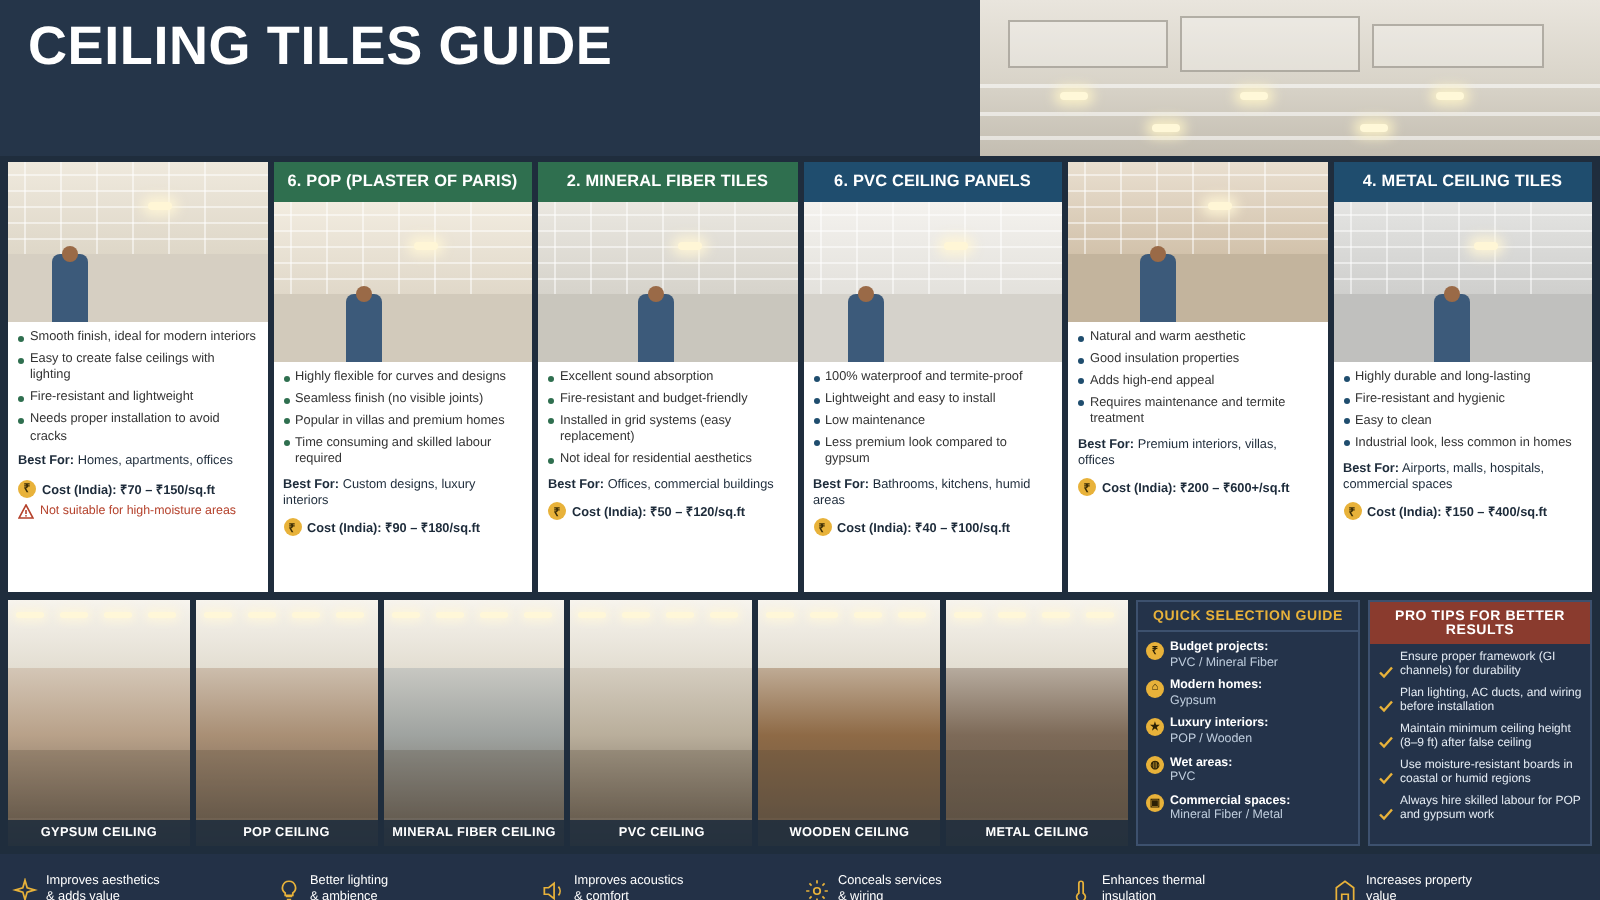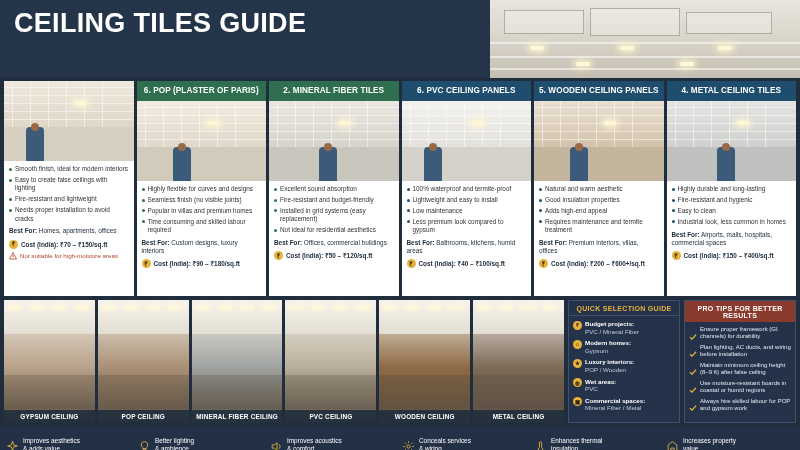--- a/index.html
+++ b/index.html
@@ -500,21 +500,20 @@
             <span>Less premium look compared to gypsum</span>
           </div>
           <div class="best-for"><b>Best For:</b><span> Bathrooms, kitchens, humid areas</span></div>
           <div class="cost-row">
             <span class="coin">₹</span>
             <span>Cost (India): ₹40 – ₹100/sq.ft</span>
           </div>
         </div>
       </div>
       <div class="card">
-        <div class="card-head" style="background: rgb(31, 77, 110);">5. WOODEN CEILING PANELS</div>
         <div class="card-photo">
           <div class="ph ph-ceiling" style="background:linear-gradient(180deg,#e9dfd0,#d2c2ab)"></div>
           <div class="ph ph-wall" style="background:#c3b49d"></div>
           <div class="ph-grid-line" style="left:0;right:0;top:6px;height:1px;"></div>
           <div class="ph-grid-line" style="left:0;right:0;top:14px;height:1px;"></div>
           <div class="ph-grid-line" style="left:0;right:0;top:22px;height:1px;"></div>
           <div class="ph-grid-line" style="left:0;right:0;top:30px;height:1px;"></div>
           <div class="ph-grid-line" style="left:0;right:0;top:38px;height:1px;"></div>
           <div class="ph-grid-line" style="top:0;height:46px;left:8px;width:1px;"></div>
           <div class="ph-grid-line" style="top:0;height:46px;left:26px;width:1px;"></div>

